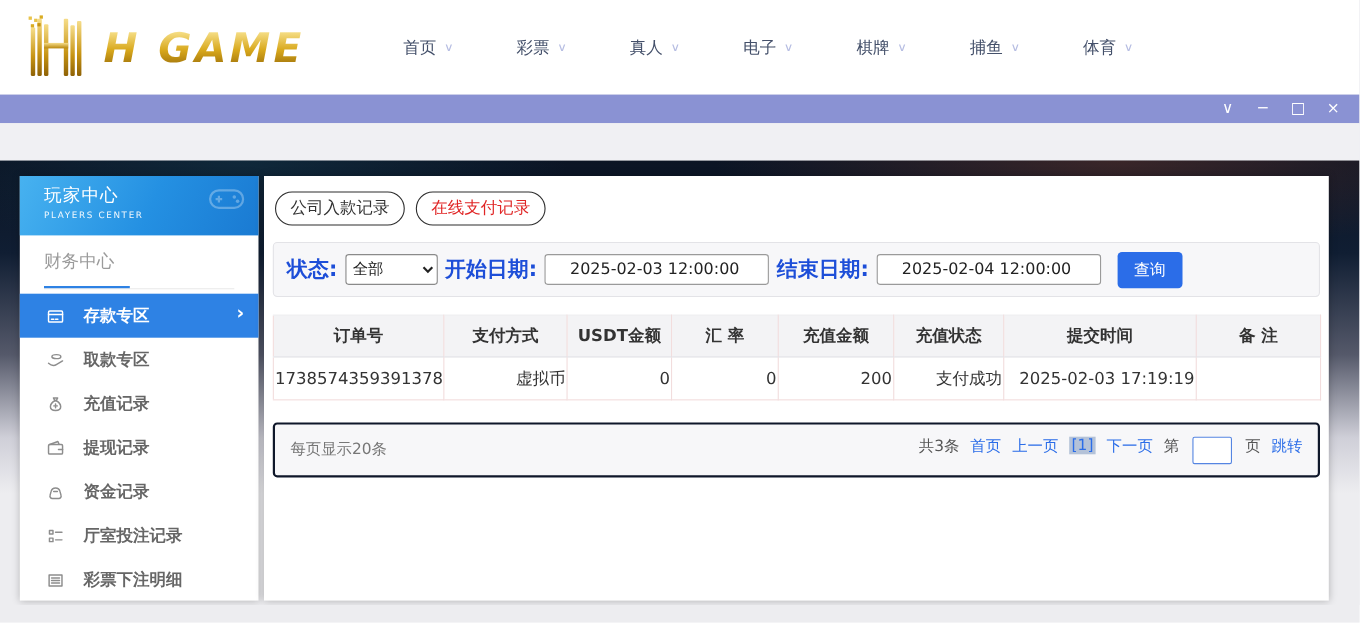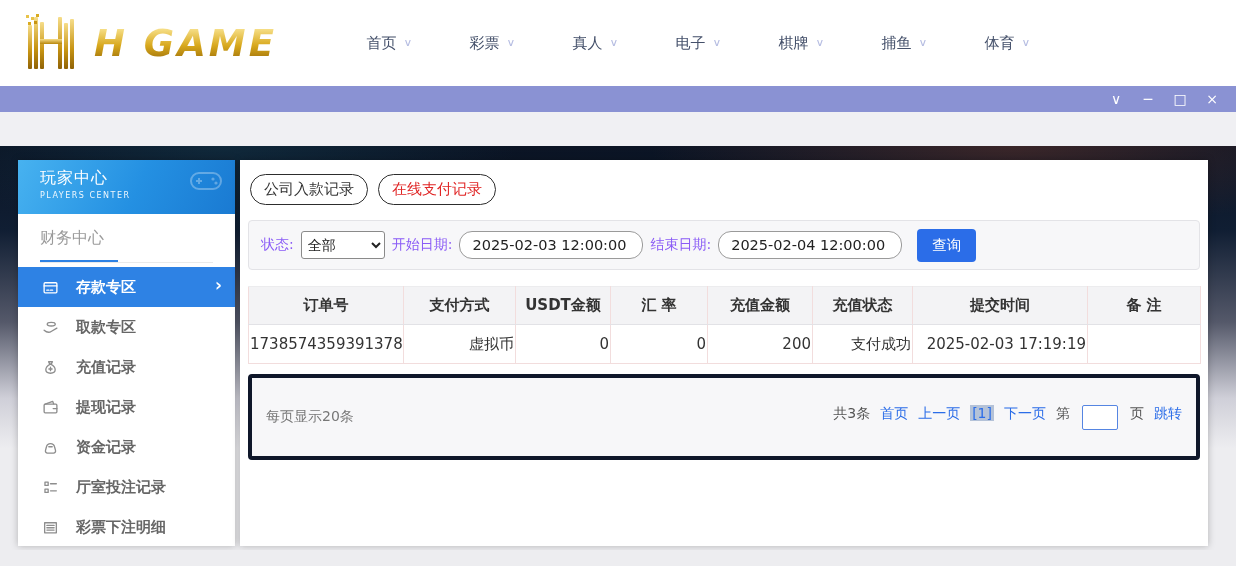--- a/index.html
+++ b/index.html
@@ -73,38 +73,38 @@
   
   .main{position:absolute;left:240px;top:14px;width:968px;height:386px;background:#fff;
         box-shadow:0 0 7px rgba(0,0,0,.25);box-sizing:border-box;padding:12px 8px;}
   .tabs{display:flex;gap:10px;margin:2px 0 15px 2px;}
   .tab{border:1.5px solid #2d2d2d;border-radius:17px;padding:5px 13px;font-size:15px;
        color:#333;background:#fff;cursor:pointer;font-family:inherit;}
   .tab.active{color:var(--tab-active-red,#e02525);}
 
   .filterbar{background:#f7f7f9;border:1px solid #e3e3e7;border-radius:4px;height:48px;
              display:flex;align-items:center;padding:0 12px;gap:7px;margin-bottom:16px;}
-  .flabel{font-size:14px;color:#8b5cf6;white-space:nowrap;}
+  .flabel{font-size:19px;color:#1d4ed8;white-space:nowrap;font-weight:bold;}
   .status-select{height:28px;border:1px solid #8a8a8a;border-radius:3px;font-size:14px;
                  padding:0 2px;width:84px;background:#fff;font-family:inherit;color:#222;}
-  .date-input{height:26px;border:1px solid #9a9a9a;border-radius:13px;font-size:14.5px;
-              padding:0 12px;width:158px;color:#222;font-family:inherit;}
+  .date-input{height:26px;border:1px solid #9a9a9a;border-radius:3px;font-size:14.5px;
+              padding:0 22px;width:158px;color:#222;font-family:inherit;}
   .search-btn{background:var(--accent-blue,#2b6de8);color:#fff;border:none;border-radius:4px;
               height:33px;padding:0 15px;font-size:14.5px;margin-left:8px;cursor:pointer;font-family:inherit;}
 
   table.records{width:952px;border-collapse:collapse;table-layout:fixed;font-size:15px;color:#333;
                 border-left:1px solid #f2dddd;}
   .records th{background:#f3f3f5;font-weight:bold;height:38px;box-sizing:border-box;
               border-top:1px solid #ececee;border-bottom:1px solid #e2e2e6;
               border-right:1px solid #f2dddd;text-align:center;}
   .records td{height:39px;box-sizing:border-box;text-align:right;background:#fff;
               border-bottom:1px solid #f2dddd;border-right:1px solid #f2dddd;}
 
-  .pagefoot{background:#f7f7f9;border:4px solid #0f172a;border-radius:4px;height:46px;
-            display:flex;align-items:center;padding:16px 14px;margin-top:10px;font-size:14px;}
+  .pagefoot{background:#f7f7f9;border:2px solid #0f172a;border-radius:4px;height:46px;
+            display:flex;align-items:center;padding:0 14px;margin-top:20px;font-size:14px;}
   .perpage{color:#777;}
   .pager{margin-left:auto;display:flex;align-items:flex-start;gap:10px;}
   .total{color:#555;}
   .plink{color:var(--link-blue,#2b6de8);cursor:pointer;text-decoration:none;}
   .pcurrent{color:var(--link-blue,#2b6de8);background:#b4c2d8;padding:0 2px;cursor:pointer;}
   .jump-label{color:#555;}
   .jump-input{width:30px;height:21px;border:1px solid #5585e2;border-radius:2px;margin:0 2px;}
 </style>
 </head>
 <body>

